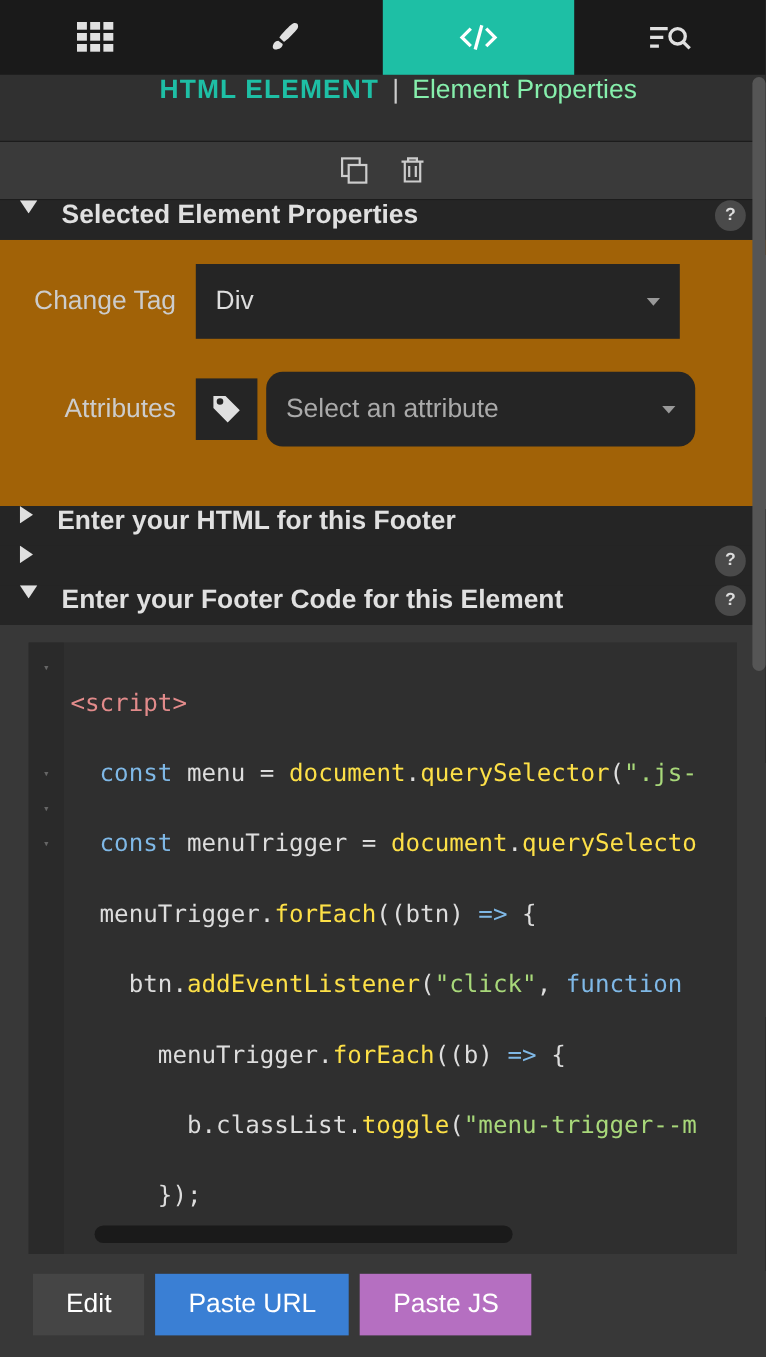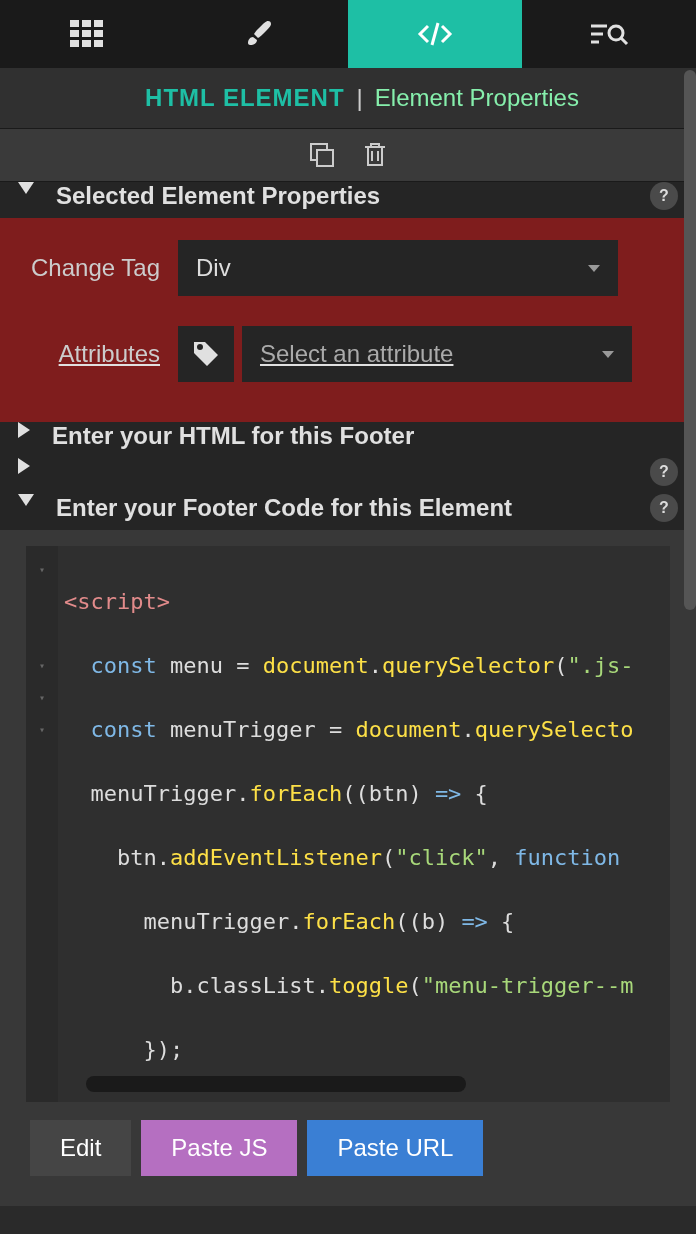--- a/index.html
+++ b/index.html
@@ -25,21 +25,20 @@
     justify-content: center;
     cursor: pointer;
   }
   .top-tab.active {
     background: #1ebfa5;
   }
 
   
   .breadcrumb-bar {
     display: flex;
-    align-items: center;
     justify-content: center;
     height: 60px;
     background: #303030;
     font-size: 24px;
     gap: 12px;
     padding-left: 28px;
   }
   .breadcrumb-main { color: #1ebfa5; font-weight: 600; letter-spacing: 1px; }
   .breadcrumb-sep { color: #ccc; }
   .breadcrumb-sub { color: #86efac; }
@@ -78,39 +77,39 @@
     border-radius: 50%;
     display: flex;
     align-items: center;
     justify-content: center;
     font-size: 16px;
     color: #ddd;
   }
 
   
   .props-body {
-    background: #7f1d1d;
-    padding: 22px 20px 40px 20px;
+    background: #a16207;
+    padding: 22px 20px 54px 20px;
   }
   .prop-row {
     display: flex;
     align-items: center;
     margin-bottom: 30px;
   }
-  .prop-row:last-child { margin-bottom: 0; text-decoration: underline; }
+  .prop-row:last-child { margin-bottom: 0; }
   .prop-label {
     font-size: 24px;
     color: #ccc;
     width: 158px;
     text-align: right;
     padding-right: 18px;
   }
   .select {
     flex: 1;
-    height: 56px;
+    height: 68px;
     background: #252525;
     display: flex;
     align-items: center;
     padding: 0 18px;
     font-size: 24px;
     color: #ddd;
     position: relative;
     cursor: pointer;
   }
   .select-arrow {
@@ -123,21 +122,21 @@
   }
   .tag-icon-box {
     width: 56px;
     height: 56px;
     background: #252525;
     display: flex;
     align-items: center;
     justify-content: center;
     margin-right: 8px;
   }
-  .attr-select { max-width: 390px; }
+  .attr-select { max-width: 390px; border-radius: 15px; }
 
   
   .code-editor {
     background: #2f2f2f;
     margin: 0 26px 0 26px;
     height: 556px;
     display: flex;
     font-family: "Menlo", "Consolas", monospace;
     font-size: 22px;
     line-height: 32px;
@@ -360,17 +359,17 @@
 
 
 
   </div>
   <div class="hscroll"></div>
 </div>
 </div>
 
 <div class="btn-row" style="background:#383838;">
   <button class="btn btn-edit">Edit</button>
+  <button class="btn btn-pasteurl">Paste URL</button>
   <button class="btn btn-pastejs">Paste JS</button>
-  <button class="btn btn-pasteurl">Paste URL</button>
 </div>
 
 <div class="right-scroll"></div>
 
 </body></html>

